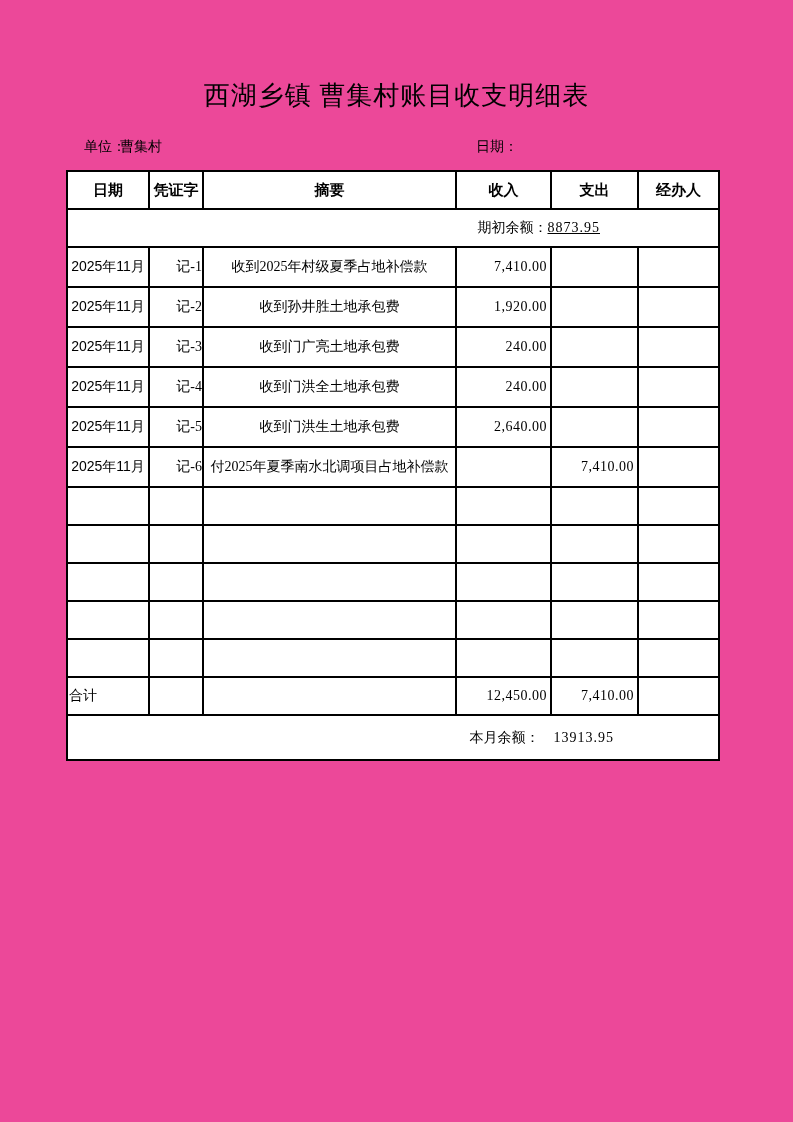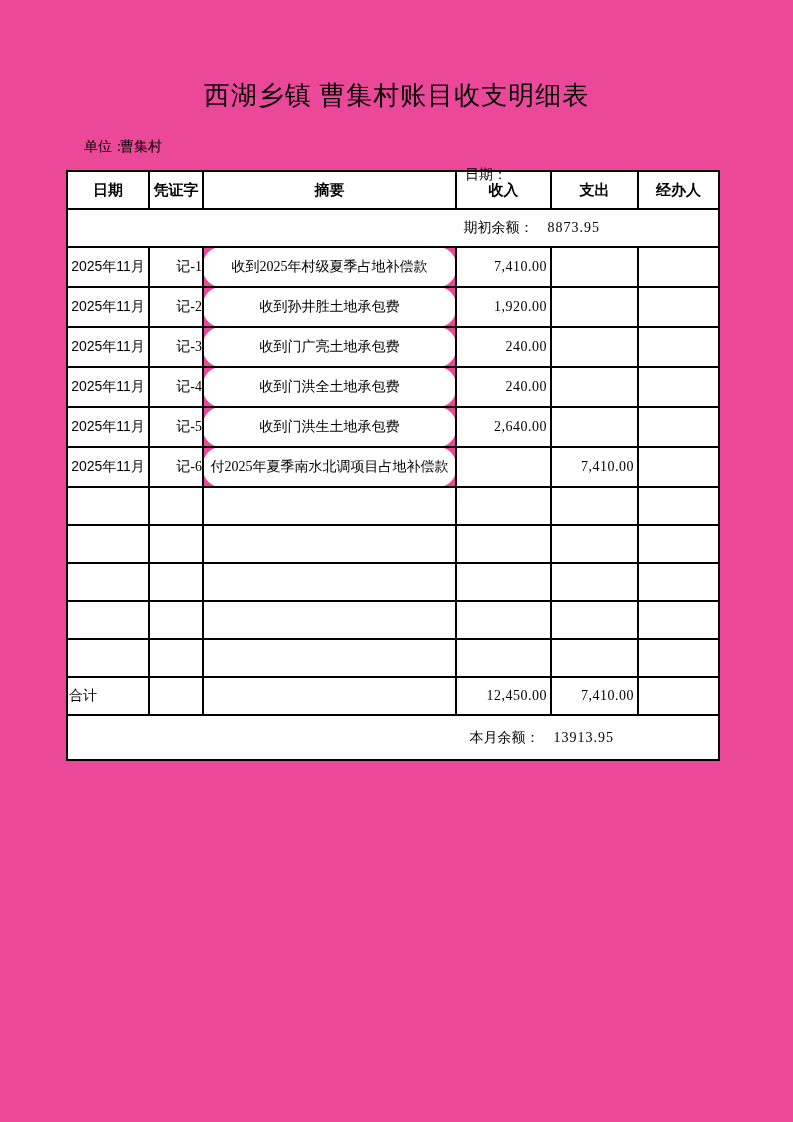--- a/index.html
+++ b/index.html
@@ -23,52 +23,52 @@
   }
   .meta-row {
     position: relative;
     margin: 28px 66px 0 66px;
     height: 18px;
     font-size: 14px;
     line-height: 18px;
   }
   .meta-unit-label { position: absolute; left: 18px; }
   .meta-unit-value { position: absolute; left: 54px; }
-  .meta-date-label { position: absolute; left: 399px; margin-top: 28px; }
+  .meta-date-label { position: absolute; left: 410px; }
   table.ledger {
     border-collapse: collapse;
     table-layout: fixed;
     width: 652px;
     margin: 14px 0 0 66px;
   }
   table.ledger td, table.ledger th {
     border: 2px solid #000000;
     padding: 0;
     overflow: hidden;
     font-weight: normal;
     vertical-align: middle;
     font-size: 14px;
     background: #ffffff;
   }
   tr.hdr td { height: 36px; font-weight: bold; font-size: 15px; text-align: center; }
   tr.opening td { height: 36px; text-align: right; padding-right: 118px; }
-  tr.opening .bal-value { margin-left: 14px; letter-spacing: 1px; }
+  tr.opening .bal-value { letter-spacing: 1px; text-decoration: underline; }
   tr.datarow td { height: 38px; }
   tr.emptyrow td { height: 36px; }
   tr.totalrow td { height: 36px; }
   tr.closing td { height: 43px; text-align: right; padding-right: 104px; }
   tr.closing .bal-value { margin-left: 14px; letter-spacing: 1px; }
   .c-date {
     font-family: "Liberation Sans", "DejaVu Sans", sans-serif;
     font-size: 14px;
     text-align: center;
     white-space: nowrap;
   }
   .c-voucher { text-align: right; }
-  .c-summary { text-align: center; border-radius: 18px; }
+  .c-summary { text-align: center; }
   .c-amount { text-align: right; padding-right: 3px !important; letter-spacing: 0.5px; }
   .c-total-label {
     font-family: "Liberation Sans", "DejaVu Sans", sans-serif;
     font-size: 20px;
     text-align: left;
     padding-left: 1px !important;
   }
 </style>
 </head>
 <body>

